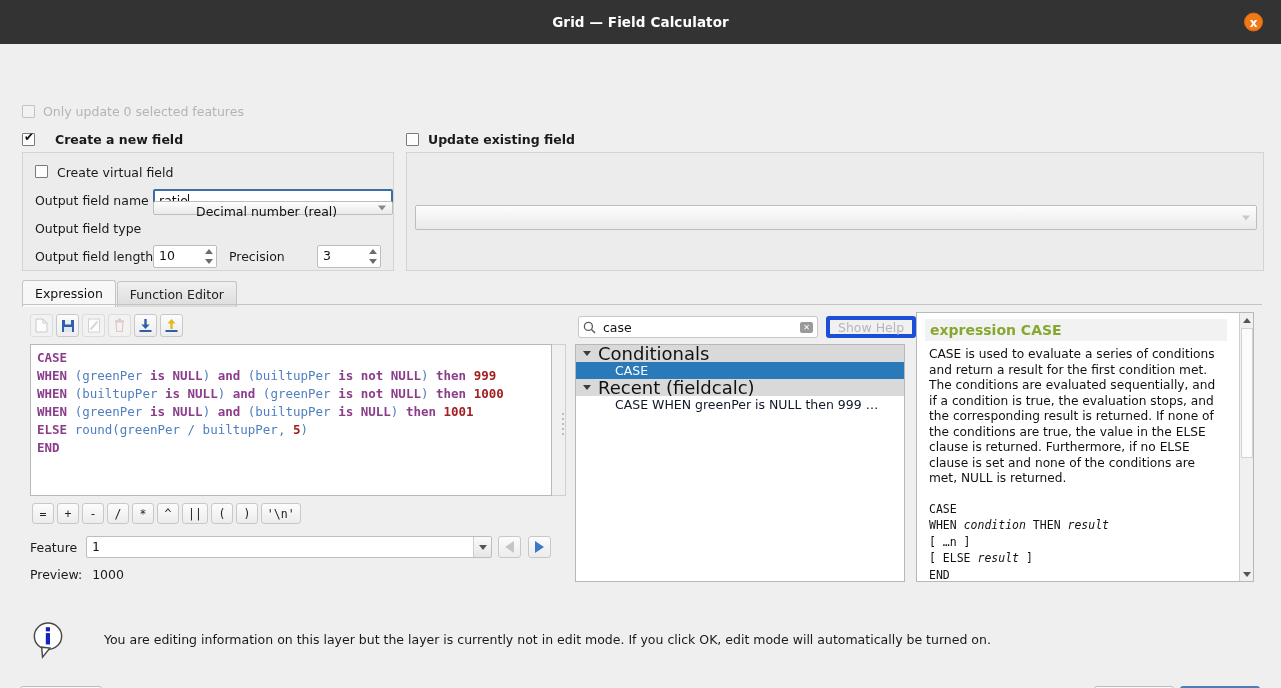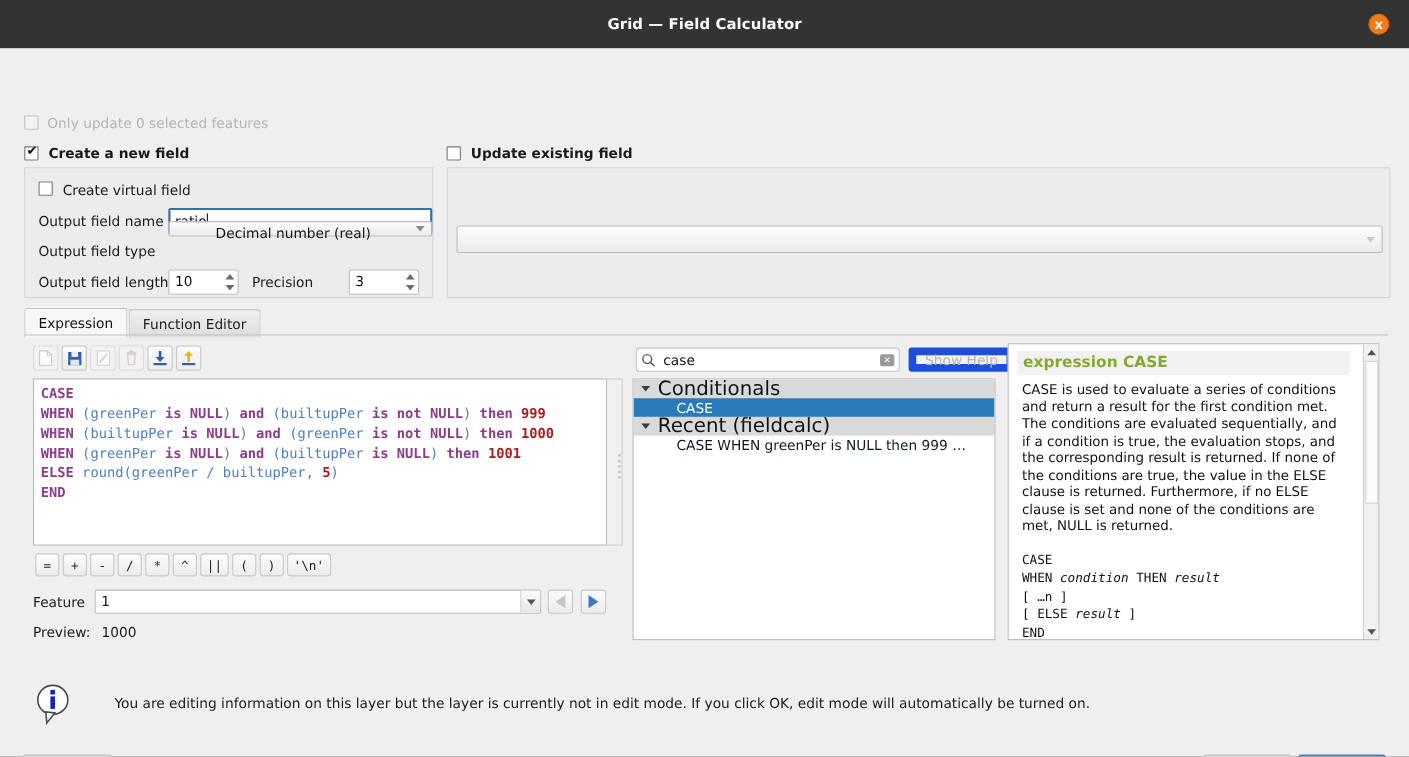--- a/index.html
+++ b/index.html
@@ -59,21 +59,21 @@
   }
 
   .row-only-update {
     position: absolute; left: 22px; top: 60px;
     display: flex; align-items: center; gap: 8px;
     color: #b4b4b4; font-size: 12.5px;
   }
 
   .hdr-create {
     position: absolute; left: 22px; top: 88px;
-    display: flex; align-items: center; gap: 9px;
+    display: flex; align-items: center; gap: 20px;
     font-weight: bold; font-size: 12.5px; color: #1a1a1a;
   }
   .hdr-update {
     position: absolute; left: 406px; top: 88px;
     display: flex; align-items: center; gap: 9px;
     font-weight: bold; font-size: 12.5px; color: #1a1a1a;
   }
 
   .groupbox {
     position: absolute;
@@ -226,21 +226,21 @@
     border: none; outline: none; flex: 1; font-size: 12.5px; color: #111;
     font-family: "DejaVu Sans","Liberation Sans",sans-serif; background: transparent;
   }
   .clear-ico {
     width: 13px; height: 11px; border-radius: 2px; background: #9a9a9a;
     color: #fff; font-size: 8px; display: flex; align-items: center;
     justify-content: center; cursor: pointer; font-weight: bold;
   }
   .showhelp {
     position: absolute; left: 826px; top: 272px; height: 22px; padding: 0 8px;
-    border: 7px solid #1d4ed8; border-radius: 3px; background: #f1f1f1;
+    border: 4px solid #1d4ed8; border-radius: 3px; background: #f1f1f1;
     color: #b6b6b6; font-size: 12.5px; display: flex; align-items: center;
   }
 
   .fnlist {
     position: absolute; left: 575px; top: 300px; width: 330px; height: 238px;
     background: #ffffff; border: 1px solid #b8b8b8; overflow: hidden;
   }
   .fn-group {
     background: #d9d9d9; color: #111; font-size: 18px;
     display: flex; align-items: center; gap: 5px; padding: 1px 4px; height: 17px;

